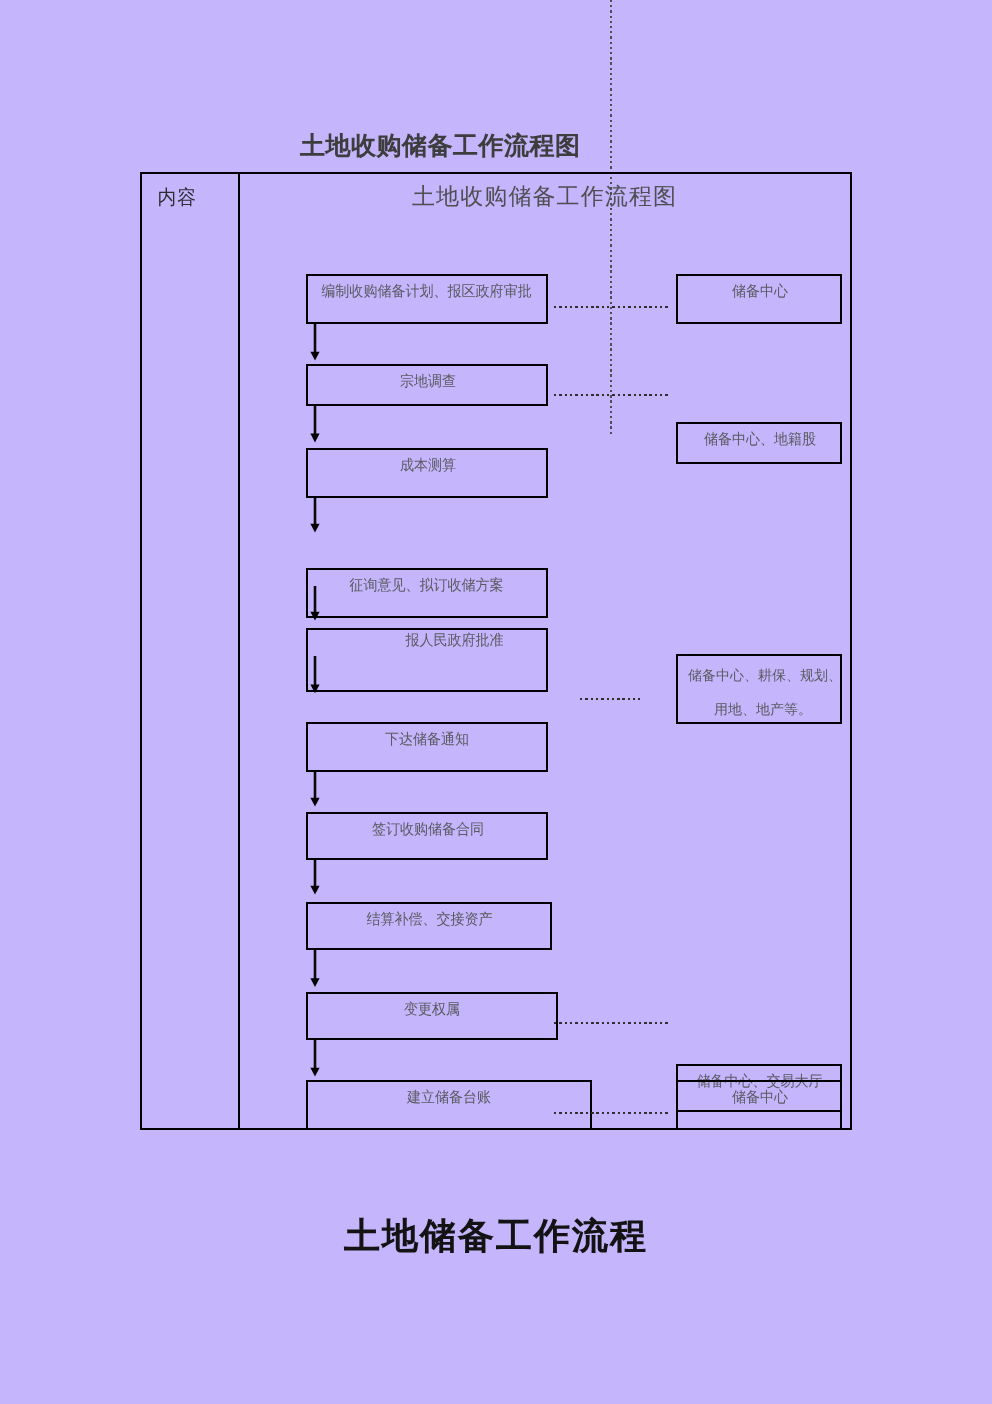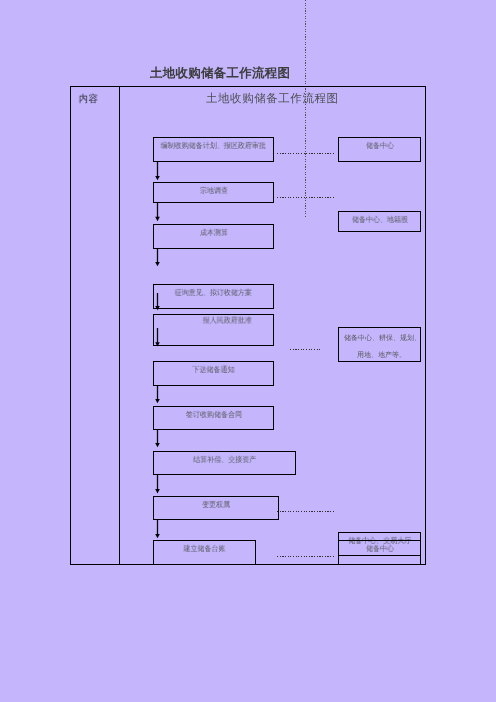--- a/index.html
+++ b/index.html
@@ -96,37 +96,38 @@
       </div>
       <div class="node short-box" style="left:153px;top:314px;width:121px;height:32px;padding-left:28px;">
         <span class="tx">报人民政府批准</span>
       </div>
       <div class="node" style="left:153px;top:361px;width:121px;height:25px;">
         <span class="tx">下达储备通知</span>
       </div>
       <div class="node" style="left:153px;top:405.5px;width:121px;height:24.5px;">
         <span class="tx">签订收购储备合同</span>
       </div>
-      <div class="node" style="left:153px;top:451px;width:143px;height:24px;">
+      <div class="node" style="left:153px;top:451px;width:123px;height:24px;">
         <span class="tx">结算补偿、交接资产</span>
       </div>
       <div class="node" style="left:153px;top:496px;width:126px;height:24px;">
         <span class="tx">变更权属</span>
       </div>
       <div class="node" style="left:338px;top:496px;width:83px;height:24px;margin-top:36px;">
         <span class="tx">储备中心、交易大厅</span>
       </div>
       <div class="hdots" style="left:277px;top:510.9px;width:56.5px;"></div>
-      <div class="node" style="left:153px;top:540px;width:103px;height:25px;">
+      <div class="node" style="left:153px;top:540px;width:143px;height:25px;">
         <span class="tx">建立储备台账</span>
       </div>
       <div class="node" style="left:338px;top:540px;width:83px;height:25px;">
         <span class="tx">储备中心</span>
       </div>
       <div class="hdots" style="left:277px;top:555.9px;width:56.5px;"></div>
       <div class="node group-org" style="left:338px;top:327px;width:82.5px;height:35px;flex-direction:column;justify-content:center;">
         <div><span class="tx">储备中心、耕保、规划、</span></div>
         <div><span class="tx">用地、地产等。</span></div>
       </div>
       <div class="hdots" style="left:289.8px;top:348.5px;width:30.5px;"></div>
     </div>
 
+  <div class="bottom-title" style="left:172px;top:606px;"><span class="tx">土地储备工作流程</span></div>
 </div>
 
 </body></html>

